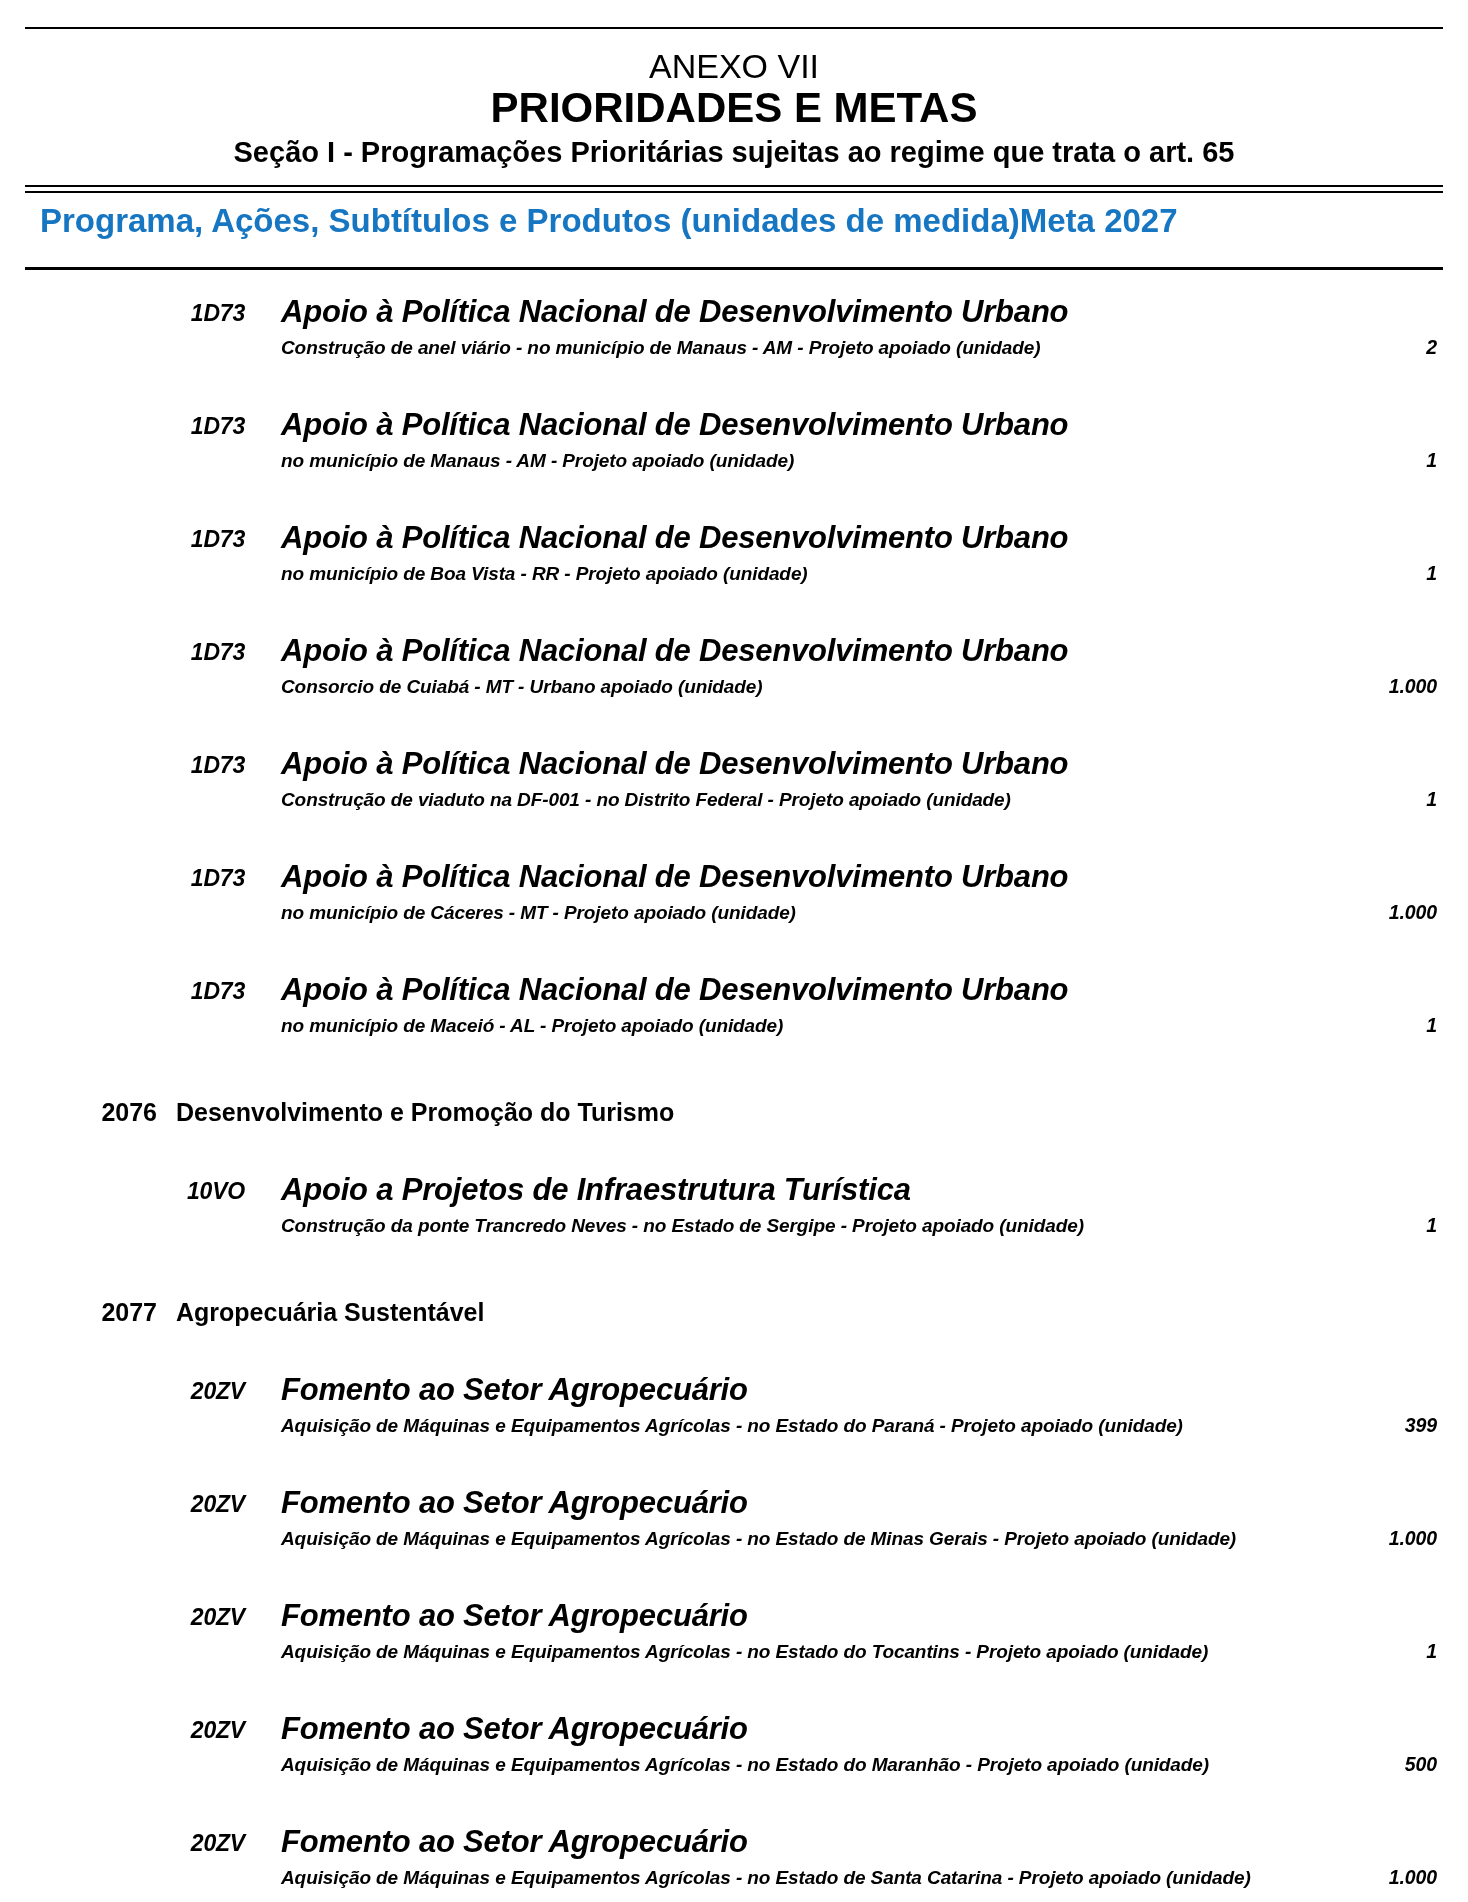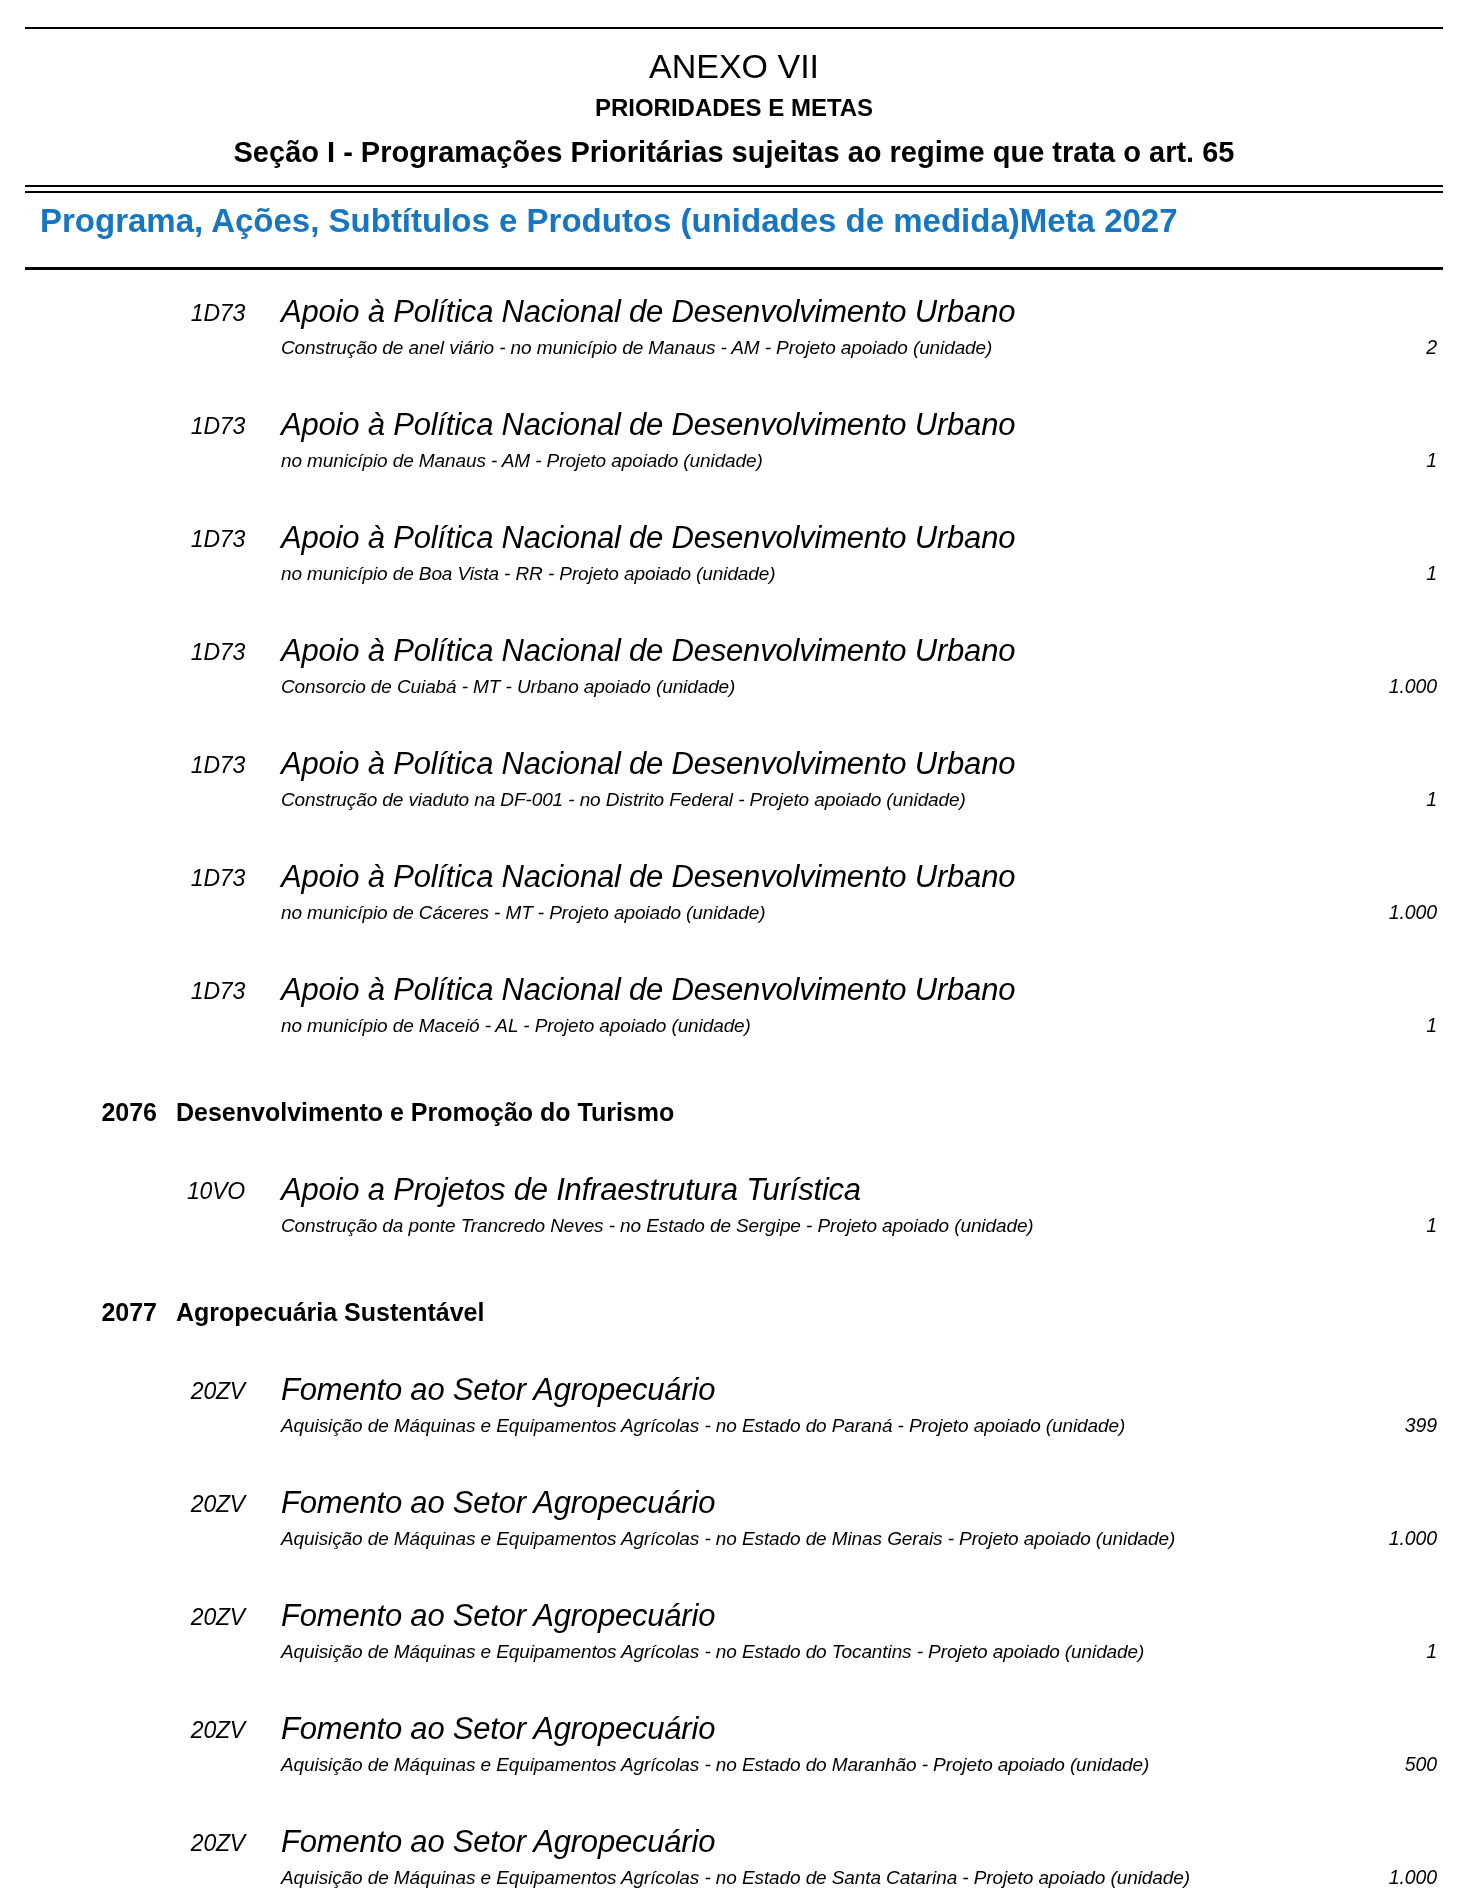--- a/index.html
+++ b/index.html
@@ -12,34 +12,34 @@
     overflow:hidden;
   }
   .rule{border-top:2px solid #000;margin:0 25px;}
   .rule-thick{border-top:3px solid #000;margin:0 25px;}
   .rule-top{margin-top:27px;}
   .dbl{margin-top:14px;}
   .dbl .rule + .rule{margin-top:4px;}
 
   .doc-head{text-align:center;}
   .doc-title{font-size:34px;font-weight:normal;line-height:42px;margin-top:16px;}
-  .doc-title2{font-size:24px;font-weight:bold;line-height:42px;}
+  .doc-title2{font-size:42px;font-weight:bold;line-height:42px;}
   .doc-sub{font-size:29px;font-weight:bold;line-height:38px;margin-top:4px;}
 
   .thead{
     display:flex;align-items:baseline;
     padding:0 28px 0 40px;margin-top:8px;
     font-weight:bold;font-size:33px;line-height:40px;
   }
   .thead .right{white-space:nowrap;}
   .rule-under-head{margin-top:26px;}
 
   .tbody{margin-top:27px;padding-right:31px;}
 
-  .entry{position:relative;margin-bottom:50px;}
+  .entry{position:relative;margin-bottom:50px;font-weight:bold;}
   .entry .code{
     position:absolute;left:0;top:3px;width:245px;
     text-align:right;font-style:italic;font-size:23px;letter-spacing:-0.2px;
   }
   .entry .title{
     display:block;margin-left:281px;
     font-style:italic;font-size:31px;line-height:30px;letter-spacing:-0.2px;
     white-space:nowrap;
   }
   .entry .subrow{

